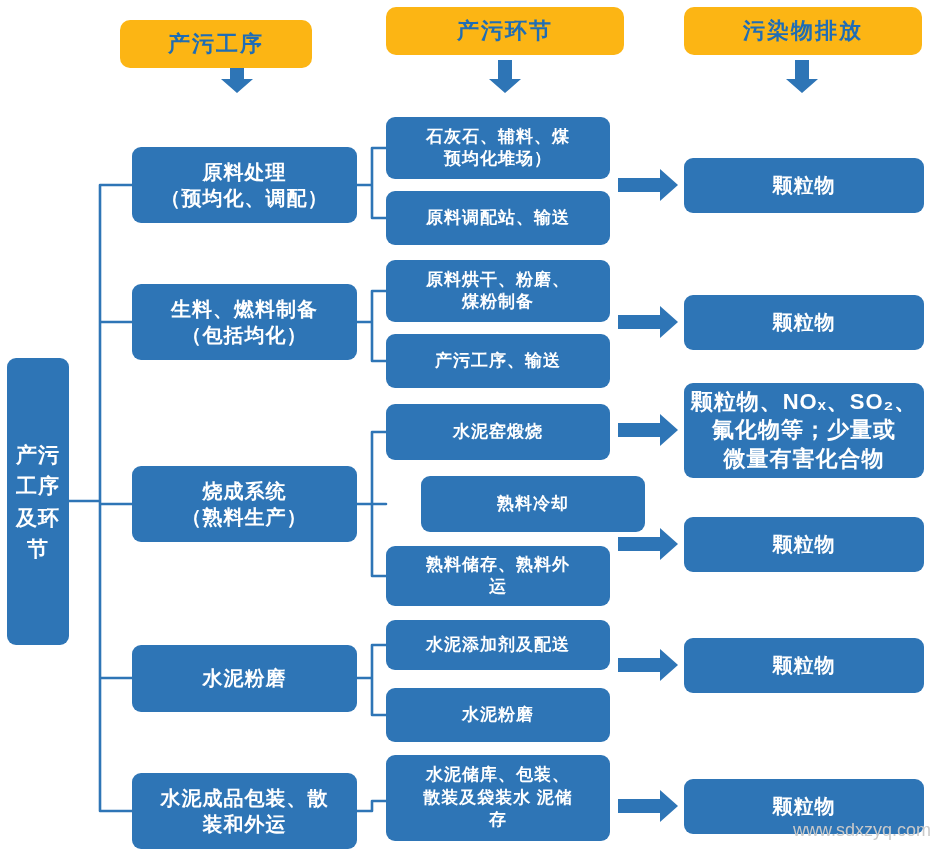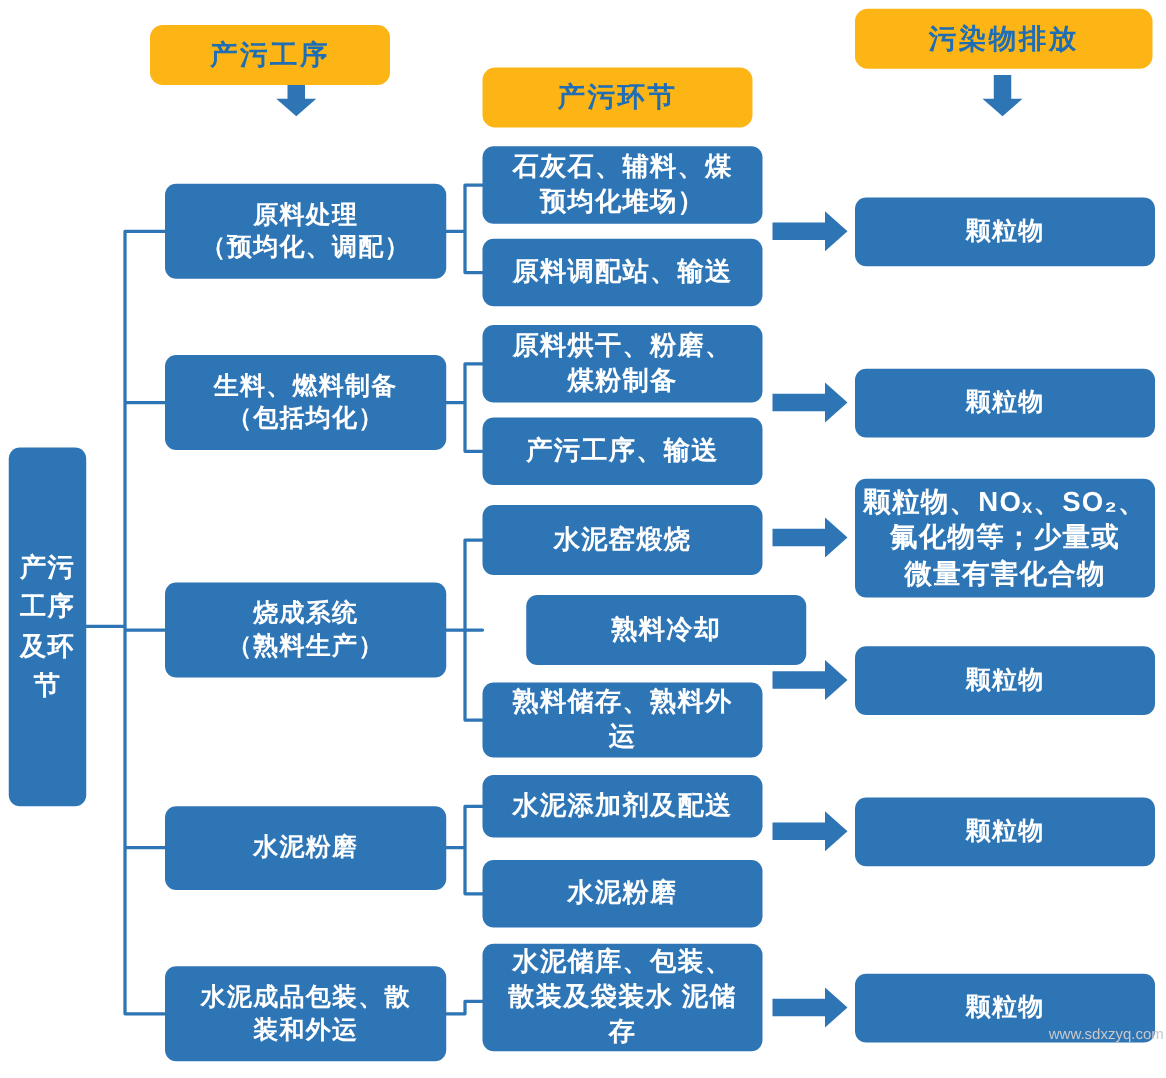--- a/index.html
+++ b/index.html
@@ -14,27 +14,27 @@
     text-align:center; white-space:pre-line; font-weight:bold;
   }
   .header-box {
     background:#FCB514; color:#1F6DB5;
     border-radius:10px; font-size:22px; letter-spacing:2px;
   }
   .blue-box {
     background:#2E75B6; color:#ffffff;
     border-radius:9px; font-size:20px; line-height:1.32; letter-spacing:1px;
   }
-  .blue-box.md { font-size:21px; }
+  .blue-box.md { font-size:17px; }
   .blue-box.sm { font-size:22px; line-height:1.28; }
   .side-box { font-size:21px; line-height:1.5; }
   .connector-layer { position:absolute; left:0; top:0; width:933px; height:862px; pointer-events:none; }
   .watermark {
     position:absolute; left:791px; top:820px; width:140px;
-    color:#C9C9C9; font-size:12px; font-weight:normal; text-align:right;
+    color:#C9C9C9; font-size:18px; font-weight:normal; text-align:right;
   }
 </style>
 </head>
 <body>
 
 <div class="canvas">
 
   <svg class="connector-layer" viewBox="0 0 933 862" aria-hidden="true">
 
     <path d="M69,501 H100 M100,185 V811 M100,185 H132 M100,322 H132 M100,504 H132 M100,678 H132 M100,811 H132" fill="none" stroke="#2E75B6" stroke-width="2.6" stroke-linecap="round" stroke-linejoin="round"></path>
@@ -51,21 +51,21 @@
 
     <path fill="#2E75B6" d="M618,178 H660 V169 L678,185 L660,201 V192 H618 Z"></path>
     <path fill="#2E75B6" d="M618,315 H660 V306 L678,322 L660,338 V329 H618 Z"></path>
     <path fill="#2E75B6" d="M618,423 H660 V414 L678,430 L660,446 V437 H618 Z"></path>
     <path fill="#2E75B6" d="M618,537 H660 V528 L678,544 L660,560 V551 H618 Z"></path>
     <path fill="#2E75B6" d="M618,658 H660 V649 L678,665 L660,681 V672 H618 Z"></path>
     <path fill="#2E75B6" d="M618,799 H660 V790 L678,806 L660,822 V813 H618 Z"></path>
   </svg>
 
   <div class="box header-box" style="left:120px; top:20px; width:192px; height:48px;">产污工序</div>
-  <div class="box header-box" style="left:386px; top:7px; width:216px; height:48px;margin-top:47px;">产污环节</div>
+  <div class="box header-box" style="left:386px; top:7px; width:238px; height:48px;">产污环节</div>
   <div class="box header-box" style="left:684px; top:7px; width:238px; height:48px;">污染物排放</div>
 
   <div class="box blue-box side-box" style="left:7px; top:358px; width:62px; height:287px;">产污
 工序
 及环
 节</div>
 
   <div class="box blue-box" style="left:132px; top:147px; width:225px; height:76px;">原料处理
 （预均化、调配）</div>
   <div class="box blue-box" style="left:132px; top:284px; width:225px; height:76px;">生料、燃料制备

